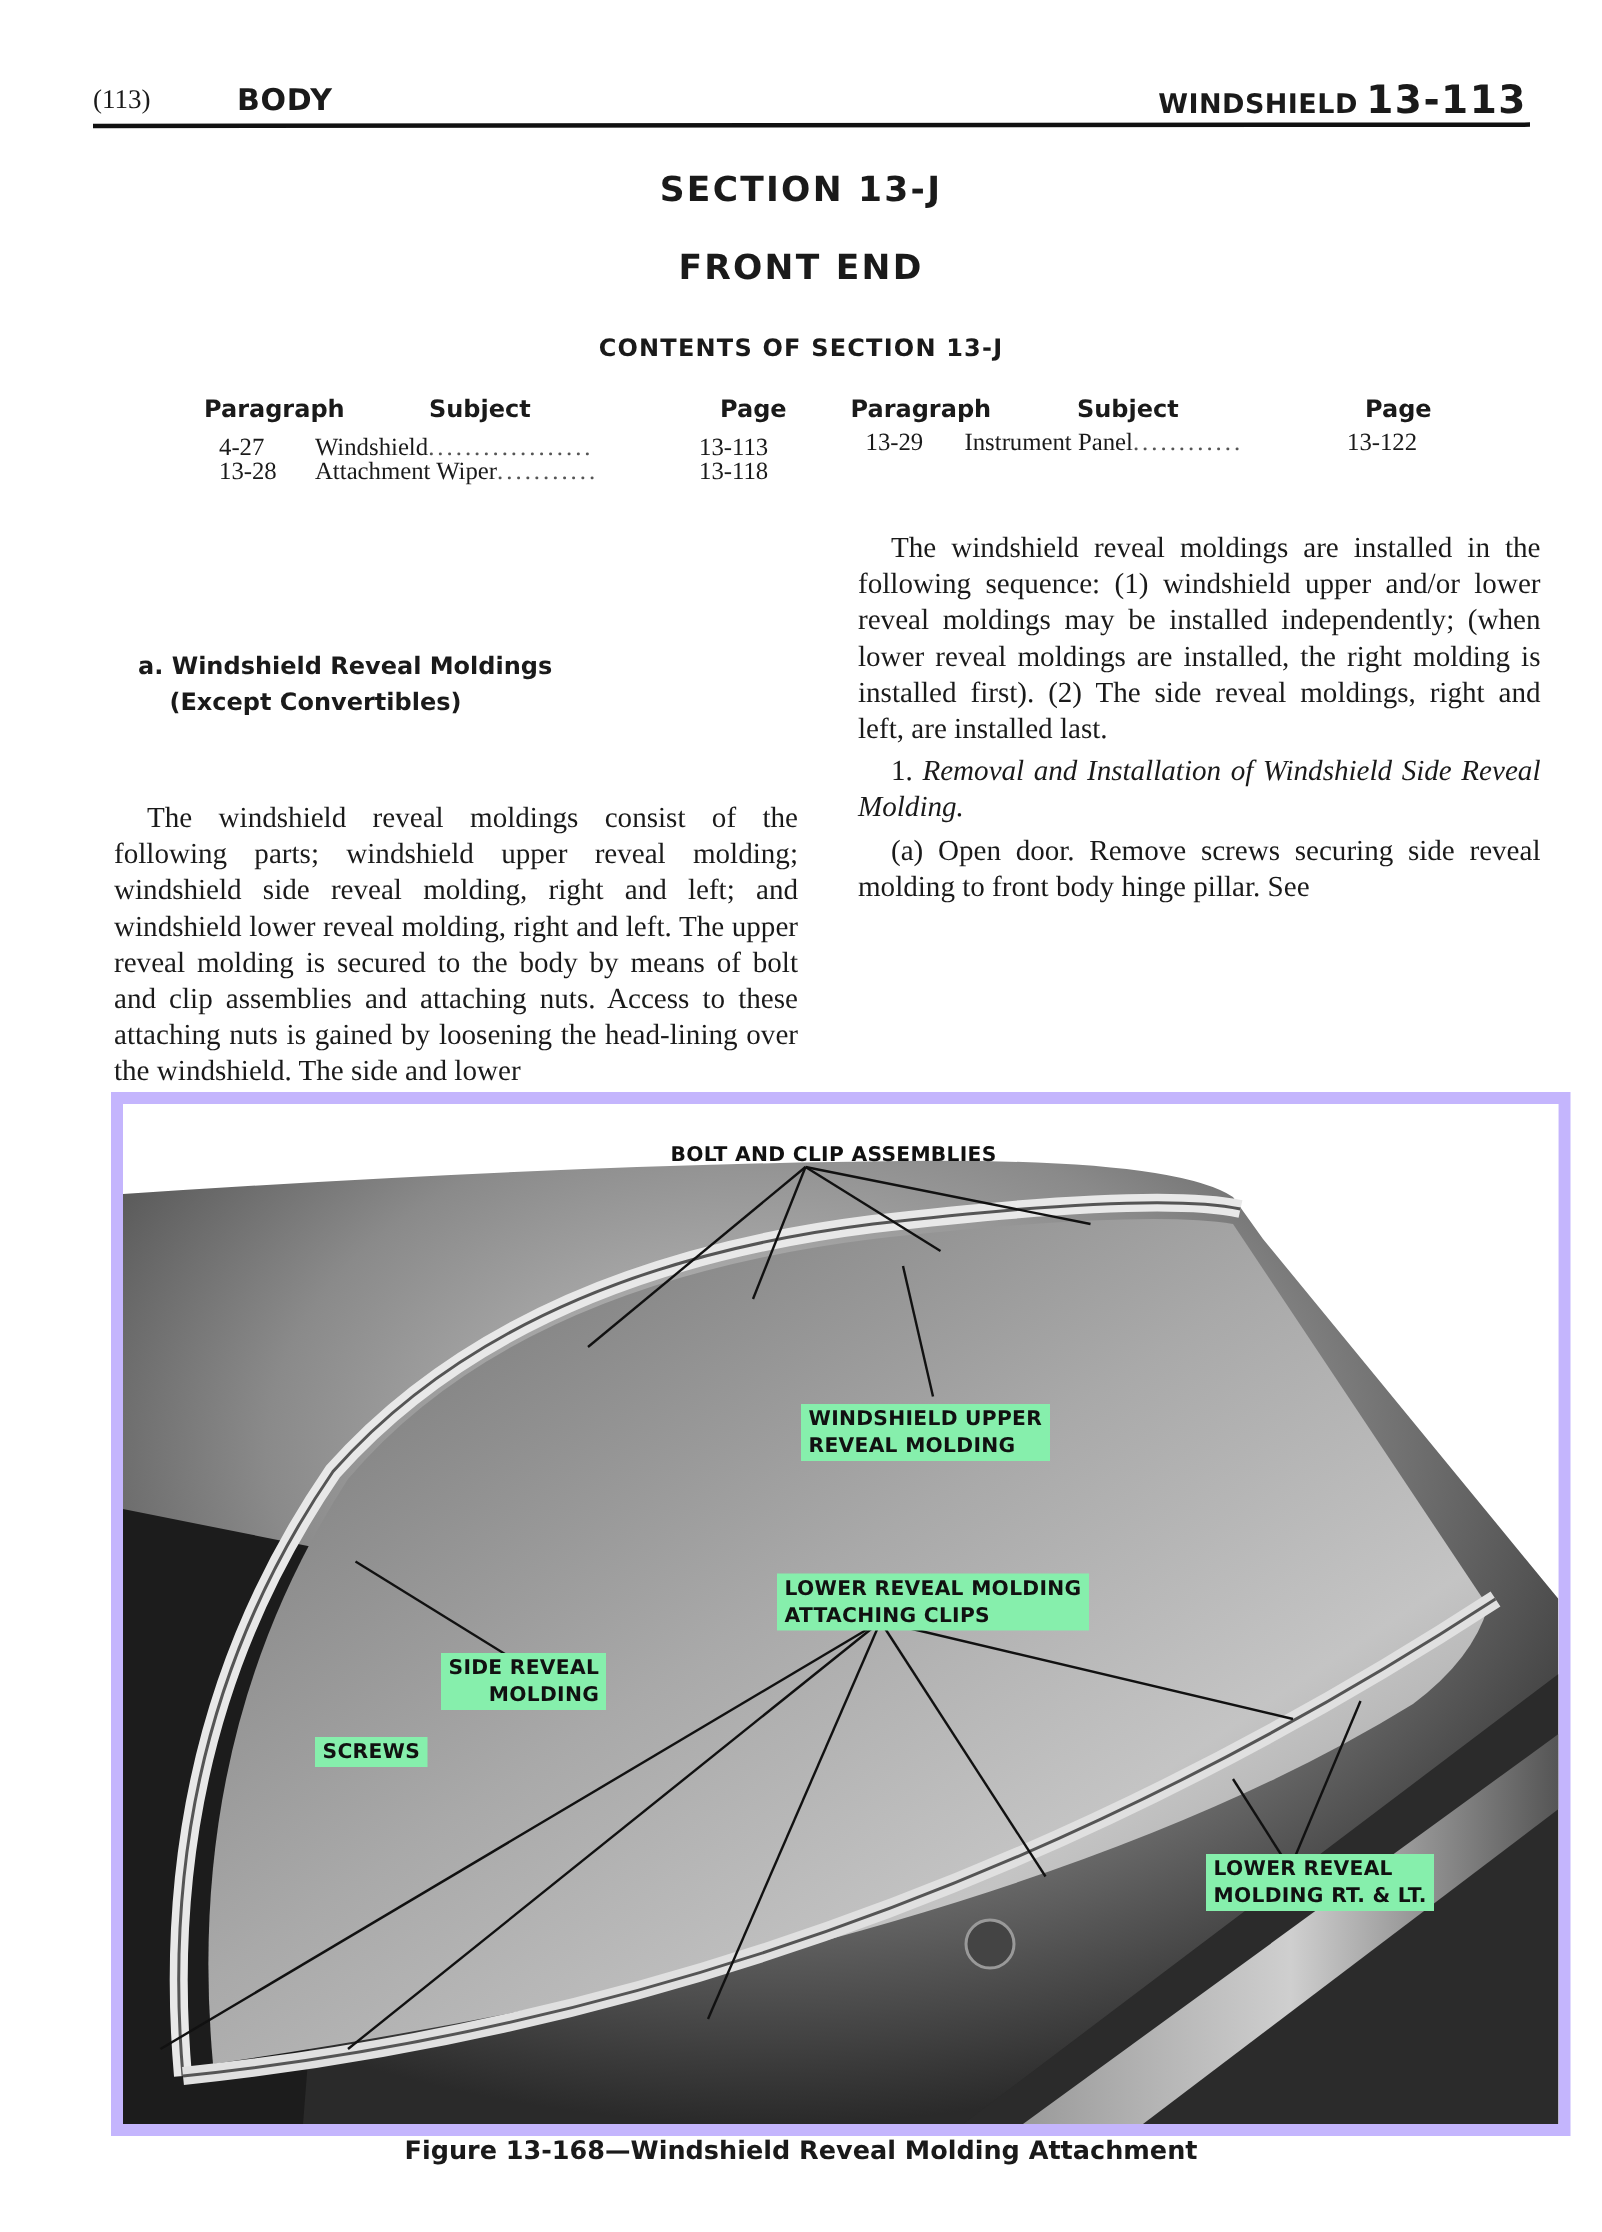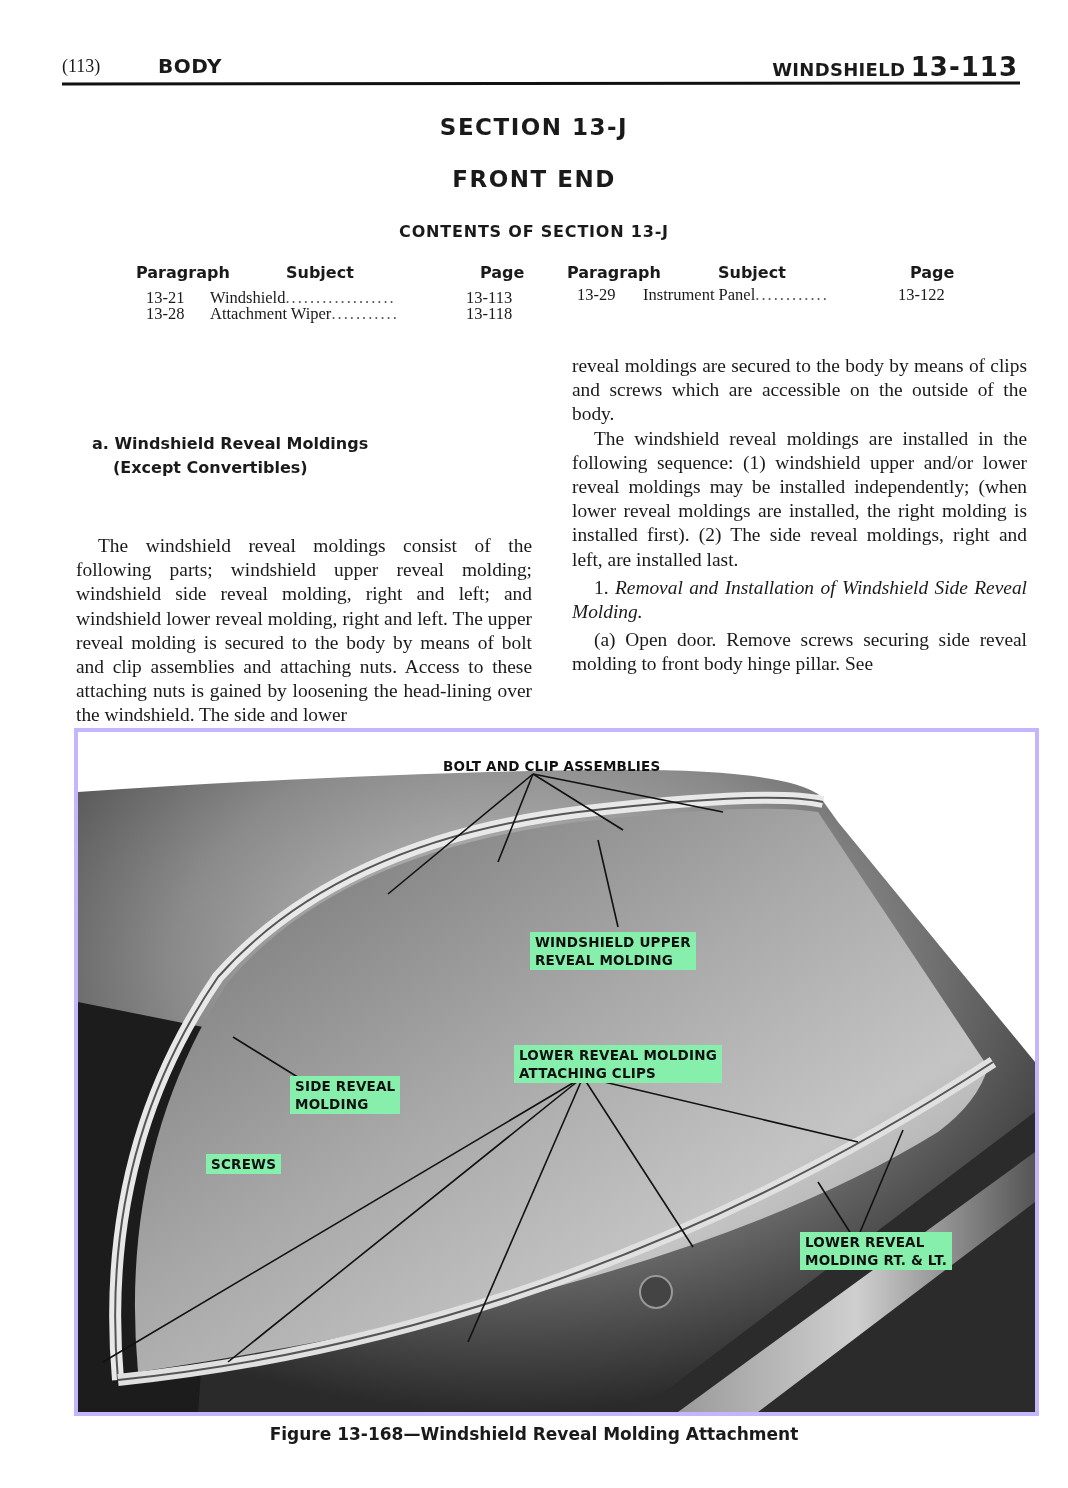--- a/index.html
+++ b/index.html
@@ -32,21 +32,21 @@
   .col p.noindent { text-indent: 0; }
   #col-left { left: 76px; top: 490px; width: 456px; margin-top: 44px; }
   #col-right { left: 572px; top: 354px; width: 455px; }
   #h-main { left: 66px; top: 360px; font-family: "DejaVu Sans", sans-serif; font-weight: bold; font-size: 21px; line-height: 30px; letter-spacing: 0.6px; }
   #h-main .l2 { padding-left: 84px; display: block; }
   #h-sub { left: 92px; top: 432px; font-family: "DejaVu Sans", sans-serif; font-weight: bold; font-size: 16px; line-height: 24px; }
   #h-sub .l2 { padding-left: 21px; display: block; }
   .ital { font-style: italic; }
 
   
-  #figure { left: 74px; top: 728px; width: 957px; height: 680px; border: 4px solid #c4b5fd; background: #fff; overflow: hidden; }
+  #figure { left: 74px; top: 728px; width: 957px; height: 680px; border: 8px solid #c4b5fd; background: #fff; overflow: hidden; }
   #figure svg { position: absolute; left: 0; top: 0; }
   .callout { position: absolute; background: #86efac; font-family: "DejaVu Sans", sans-serif; font-weight: bold; font-size: 13.5px; line-height: 18px; padding: 1px 5px; color: #111; white-space: nowrap; letter-spacing: 0.2px; }
   .callout span { display: block; }
   #callout-bolt { left: 360px; top: 24px; background: transparent; }
   #caption { left: 0; width: 1068px; top: 1424px; text-align: center; font-family: "DejaVu Sans", sans-serif; font-weight: bold; font-size: 17px; }
 </style>
 </head>
 <body>
 
 <div class="abs" id="hdr-left-page">(113)</div>
@@ -59,21 +59,21 @@
 
 <div class="abs center-title" id="sec-title">SECTION 13-J</div>
 <div class="abs center-title" id="sec-sub">FRONT END</div>
 <div class="abs center-title" id="contents-title">CONTENTS OF SECTION 13-J</div>
 
 <div class="abs toc-head" style="left:136px;">Paragraph</div>
 <div class="abs toc-head" style="left:286px;">Subject</div>
 <div class="abs toc-head" style="left:480px;">Page</div>
 
 <div class="abs toc-row" style="left:146px; top:288px;">
-  <span class="num" style="width:64px;">13-21</span><span>Windshield</span><span class="dots">..................</span>
+  <span class="num" style="width:64px;">4-27</span><span>Windshield</span><span class="dots">..................</span>
 </div>
 <div class="abs toc-row" style="left:466px; top:288px;">13-113</div>
 
 <div class="abs toc-row" style="left:146px; top:304px;">
   <span class="num" style="width:64px;">13-28</span><span>Attachment Wiper</span><span class="dots">...........</span>
 </div>
 <div class="abs toc-row" style="left:466px; top:304px;">13-118</div>
 
 <div class="abs toc-head" style="left:567px;">Paragraph</div>
 <div class="abs toc-head" style="left:718px;">Subject</div>
@@ -89,21 +89,20 @@
 <div class="abs" id="h-sub">
   <span>a. Windshield Reveal Moldings</span>
   <span class="l2">(Except Convertibles)</span>
 </div>
 
 <div class="abs col" id="col-left">
   <p>The windshield reveal moldings consist of the following parts; windshield upper reveal molding; windshield side reveal molding, right and left; and windshield lower reveal molding, right and left. The upper reveal molding is secured to the body by means of bolt and clip assemblies and attaching nuts. Access to these attaching nuts is gained by loosening the head-lining over the windshield. The side and lower</p>
 </div>
 
 <div class="abs col" id="col-right">
-  <p class="noindent">reveal moldings are secured to the body by means of clips and screws which are accessible on the outside of the body.</p>
   <p>The windshield reveal moldings are installed in the following sequence: (1) windshield upper and/or lower reveal moldings may be installed independently; (when lower reveal moldings are installed, the right molding is installed first). (2) The side reveal moldings, right and left, are installed last.</p>
   <p style="margin-top:4px;"><span>1.</span> <span class="ital">Removal and Installation of Windshield Side Reveal Molding.</span></p>
   <p style="margin-top:4px;"><span>(a)</span> <span>Open door. Remove screws securing side reveal molding to front body hinge pillar. See</span></p>
 </div>
 
 <div class="abs" id="figure">
   <svg width="957" height="680" viewBox="0 0 957 680">
     <defs>
       <radialGradient id="roofGrad" cx="0.45" cy="0.3" r="0.7">
         <stop offset="0" stop-color="#c9c9c9"></stop>
@@ -159,21 +158,21 @@
 
   <div class="callout" id="callout-bolt">BOLT AND CLIP ASSEMBLIES</div>
   <div class="callout" style="left:452px; top:200px;">
     <span>WINDSHIELD UPPER</span>
     <span>REVEAL MOLDING</span>
   </div>
   <div class="callout" style="left:436px; top:313px;">
     <span>LOWER REVEAL MOLDING</span>
     <span>ATTACHING CLIPS</span>
   </div>
-  <div class="callout" style="left:212px; top:344px;">
+  <div class="callout" style="left:212px; top:366px;text-align:right;">
     <span>SIDE REVEAL</span>
     <span>MOLDING</span>
   </div>
   <div class="callout" style="left:128px; top:422px;">SCREWS</div>
   <div class="callout" style="left:722px; top:500px;">
     <span>LOWER REVEAL</span>
     <span>MOLDING RT. &amp; LT.</span>
   </div>
 </div>
 

